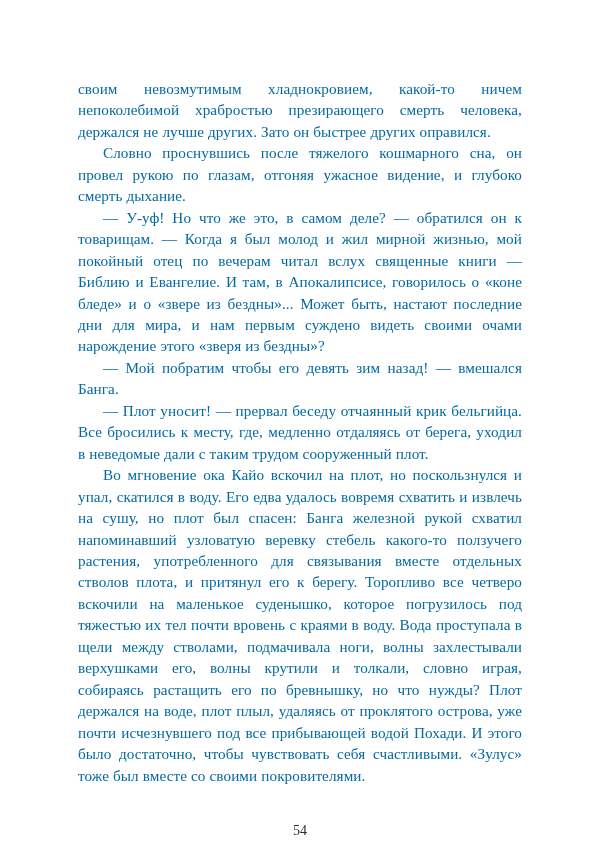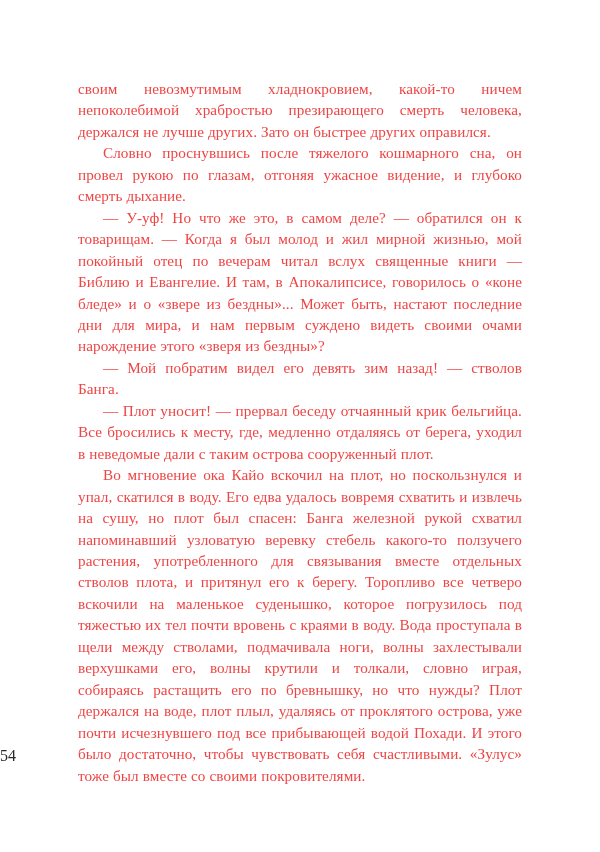--- a/index.html
+++ b/index.html
@@ -24,48 +24,49 @@
     width: 444px;
   }
   .para {
     margin: 0;
     padding: 0;
     font-size: 15.2px;
     line-height: 21.45px;
     text-align: justify;
     text-justify: inter-word;
     text-indent: 25px;
-    color: #ef4444;
+    color: #0369a1;
     letter-spacing: 0.005em;
     word-spacing: 0.01em;
     hyphens: manual;
   }
   .para.first {
     text-indent: 0;
   }
   .page-number {
     position: absolute;
     left: 0;
-    top: 747px;
+    top: 822px;
     width: 600px;
-    font-size: 16px;
+    text-align: center;
+    font-size: 14px;
     line-height: 18px;
     color: #2a2a2a;
     font-family: "Liberation Serif", "DejaVu Serif", serif;
   }
 </style>
 </head>
 <body>
 
 <div class="page">
 
   <div class="text-block">
     <p class="para first">своим невозмутимым хладнокровием, какой-то ничем непоколебимой храбростью презирающего смерть человека, держался не лучше других. Зато он быстрее других оправился.</p>
     <p class="para">Словно проснувшись после тяжелого кошмарного сна, он провел рукою по глазам, отгоняя ужасное видение, и глубоко смерть дыхание.</p>
     <p class="para">— У-уф! Но что же это, в самом деле? — обратился он к товарищам. — Когда я был молод и жил мирной жизнью, мой покойный отец по вечерам читал вслух священные книги — Библию и Евангелие. И там, в Апокалипсисе, говорилось о «коне бледе» и о «звере из бездны»... Может быть, настают последние дни для мира, и нам первым суждено видеть своими очами нарождение этого «зверя из бездны»?</p>
-    <p class="para">— Мой побратим видел его девять зим назад! — стволов Банга.</p>
-    <p class="para">— Плот уносит! — прервал беседу отчаянный крик бельгийца. Все бросились к месту, где, медленно отдаляясь от берега, уходил в неведомые дали с таким острова сооруженный плот.</p>
+    <p class="para">— Мой побратим чтобы его девять зим назад! — вмешался Банга.</p>
+    <p class="para">— Плот уносит! — прервал беседу отчаянный крик бельгийца. Все бросились к месту, где, медленно отдаляясь от берега, уходил в неведомые дали с таким трудом сооруженный плот.</p>
     <p class="para">Во мгновение ока Кайо вскочил на плот, но поскользнулся и упал, скатился в воду. Его едва удалось вовремя схватить и извлечь на сушу, но плот был спасен: Банга железной рукой схватил напоминавший узловатую веревку стебель какого-то ползучего растения, употребленного для связывания вместе отдельных стволов плота, и притянул его к берегу. Торопливо все четверо вскочили на маленькое суденышко, которое погрузилось под тяжестью их тел почти вровень с краями в воду. Вода проступала в щели между стволами, подмачивала ноги, волны захлестывали верхушками его, волны крутили и толкали, словно играя, собираясь растащить его по бревнышку, но что нужды? Плот держался на воде, плот плыл, удаляясь от проклятого острова, уже почти исчезнувшего под все прибывающей водой Похади. И этого было достаточно, чтобы чувствовать себя счастливыми. «Зулус» тоже был вместе со своими покровителями.</p>
   </div>
 
   <div class="page-number">54</div>
 
 </div>
 
 </body></html>

